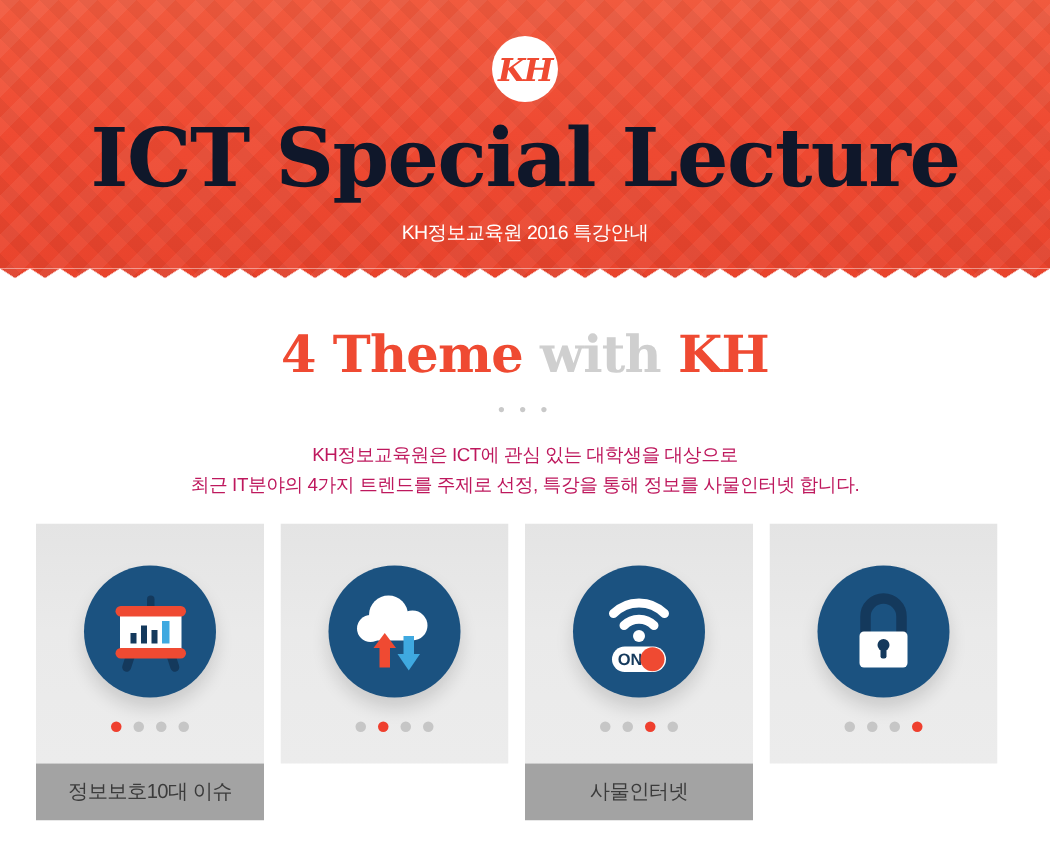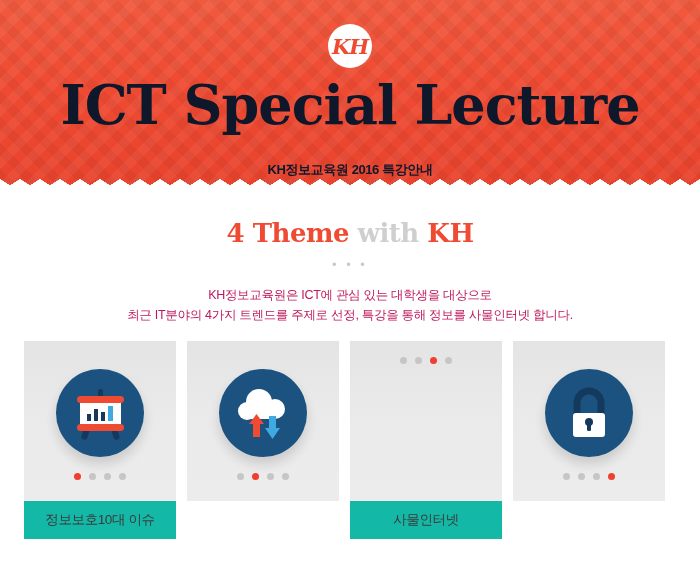--- a/index.html
+++ b/index.html
@@ -31,34 +31,34 @@
     font-style:italic;font-weight:700;font-size:21px;color:#ef4a32;
     letter-spacing:-1px;line-height:1;
   }
   .hero-title{
     margin:10px 0 0;
     font-family:"DejaVu Serif","Liberation Serif",serif;
     font-weight:700;font-size:54px;line-height:1;color:#0f172a;
     letter-spacing:-1px;
   }
   .hero-sub{
-    margin:29px 0 0;font-size:13px;font-weight:700;color:#0f172a;letter-spacing:-0.4px;
+    margin:14px 0 0;font-size:13px;font-weight:400;color:#ffffff;letter-spacing:-0.4px;
   }
   .zigzag-2{
     position:absolute;left:0;bottom:0;width:100%;height:13px;z-index:3;
     background:
       linear-gradient(to top left, #ffffff 50%, transparent 51%) 0 0 / 20px 13px repeat-x,
       linear-gradient(to top right, #ffffff 50%, transparent 51%) 0 0 / 20px 13px repeat-x;
   }
 
   
   .intro{text-align:center;padding-top:28px;}
   .intro-title{
     font-family:"DejaVu Serif","Liberation Serif",serif;
-    font-weight:700;font-size:26px;line-height:1;letter-spacing:-0.5px;color:#ef4a32;
+    font-weight:700;font-size:34px;line-height:1;letter-spacing:-0.5px;color:#ef4a32;
   }
   .intro-title .with{color:#cfcfcf;}
   .dots3{margin:12px 0 0;letter-spacing:3px;color:#c9c9c9;font-size:13px;line-height:1;}
   .intro-desc{margin:14px 0 0;color:#be185d;font-size:12.5px;line-height:1.62;letter-spacing:-0.3px;}
 
   
   .cards{display:flex;gap:11px;padding:0 24px;margin-top:15px;}
   .card{
     width:152px;background:#fff;overflow:hidden;position:relative;
   }
@@ -70,21 +70,21 @@
   .icon-circle{
     width:88px;height:88px;border-radius:50%;margin-top:28px;
     background:#1b5280;position:relative;
     box-shadow:0 7px 12px rgba(0,0,0,.14);
   }
   .icon-circle svg{position:absolute;inset:0;}
   .dots{margin-top:16px;display:flex;gap:8px;align-items:center;}
   .dot{width:7px;height:7px;border-radius:50%;background:#c6c6c6;}
   .dot.on{background:#ef3f2e;}
   .card-label{
-    height:38px;background:#14b8a6;display:flex;align-items:center;justify-content:center;
+    height:38px;background:#a3a3a3;display:flex;align-items:center;justify-content:center;
     color:#3b3b3b;font-size:13.5px;font-weight:400;letter-spacing:-0.4px;
   }
 </style>
 </head>
 <body>
 
 <div class="page">
 
   <div class="hero">
     <div class="hero-bg"></div>
@@ -163,20 +163,32 @@
           <span class="dot"></span>
           <span class="dot on"></span>
           <span class="dot"></span>
           <span class="dot"></span>
         </div>
       </div>
     </div>
 
     <div class="card">
       <div class="card-body">
+        <div class="icon-circle">
+          <svg viewBox="0 0 88 88" width="88" height="88" aria-hidden="true">
+            <g fill="none" stroke="#ffffff" stroke-linecap="round">
+              <path d="M27 32 a24 24 0 0 1 34 0" stroke-width="6"></path>
+              <path d="M34 40 a14 14 0 0 1 20 0" stroke-width="6"></path>
+            </g>
+            <circle cx="44" cy="47" r="4" fill="#ffffff"></circle>
+            <rect x="26" y="54" width="36" height="17" rx="8.5" fill="#ffffff"></rect>
+            <text x="38" y="66.5" font-family="Liberation Sans, sans-serif" font-size="11" font-weight="700" fill="#14395c" text-anchor="middle">ON</text>
+            <circle cx="53" cy="62.5" r="8" fill="#ef4a32"></circle>
+          </svg>
+        </div>
         <div class="dots">
           <span class="dot"></span>
           <span class="dot"></span>
           <span class="dot on"></span>
           <span class="dot"></span>
         </div>
       </div>
       <div class="card-label">사물인터넷</div>
     </div>
 

